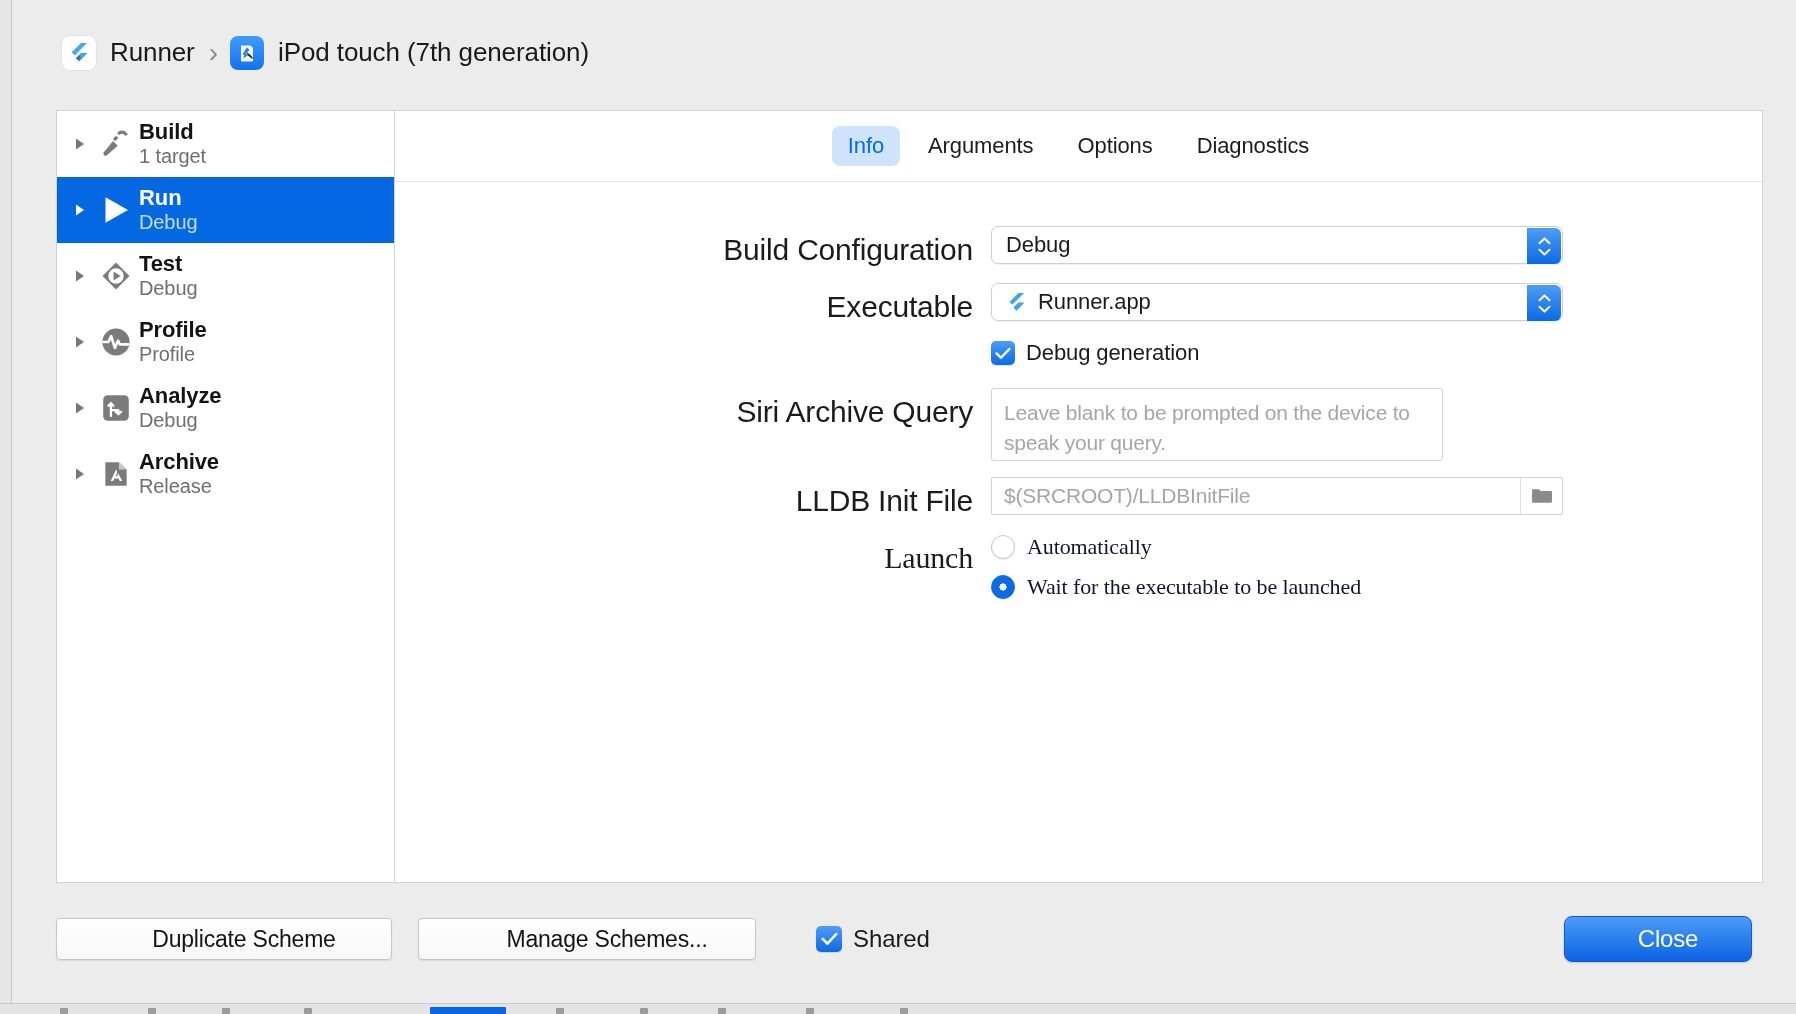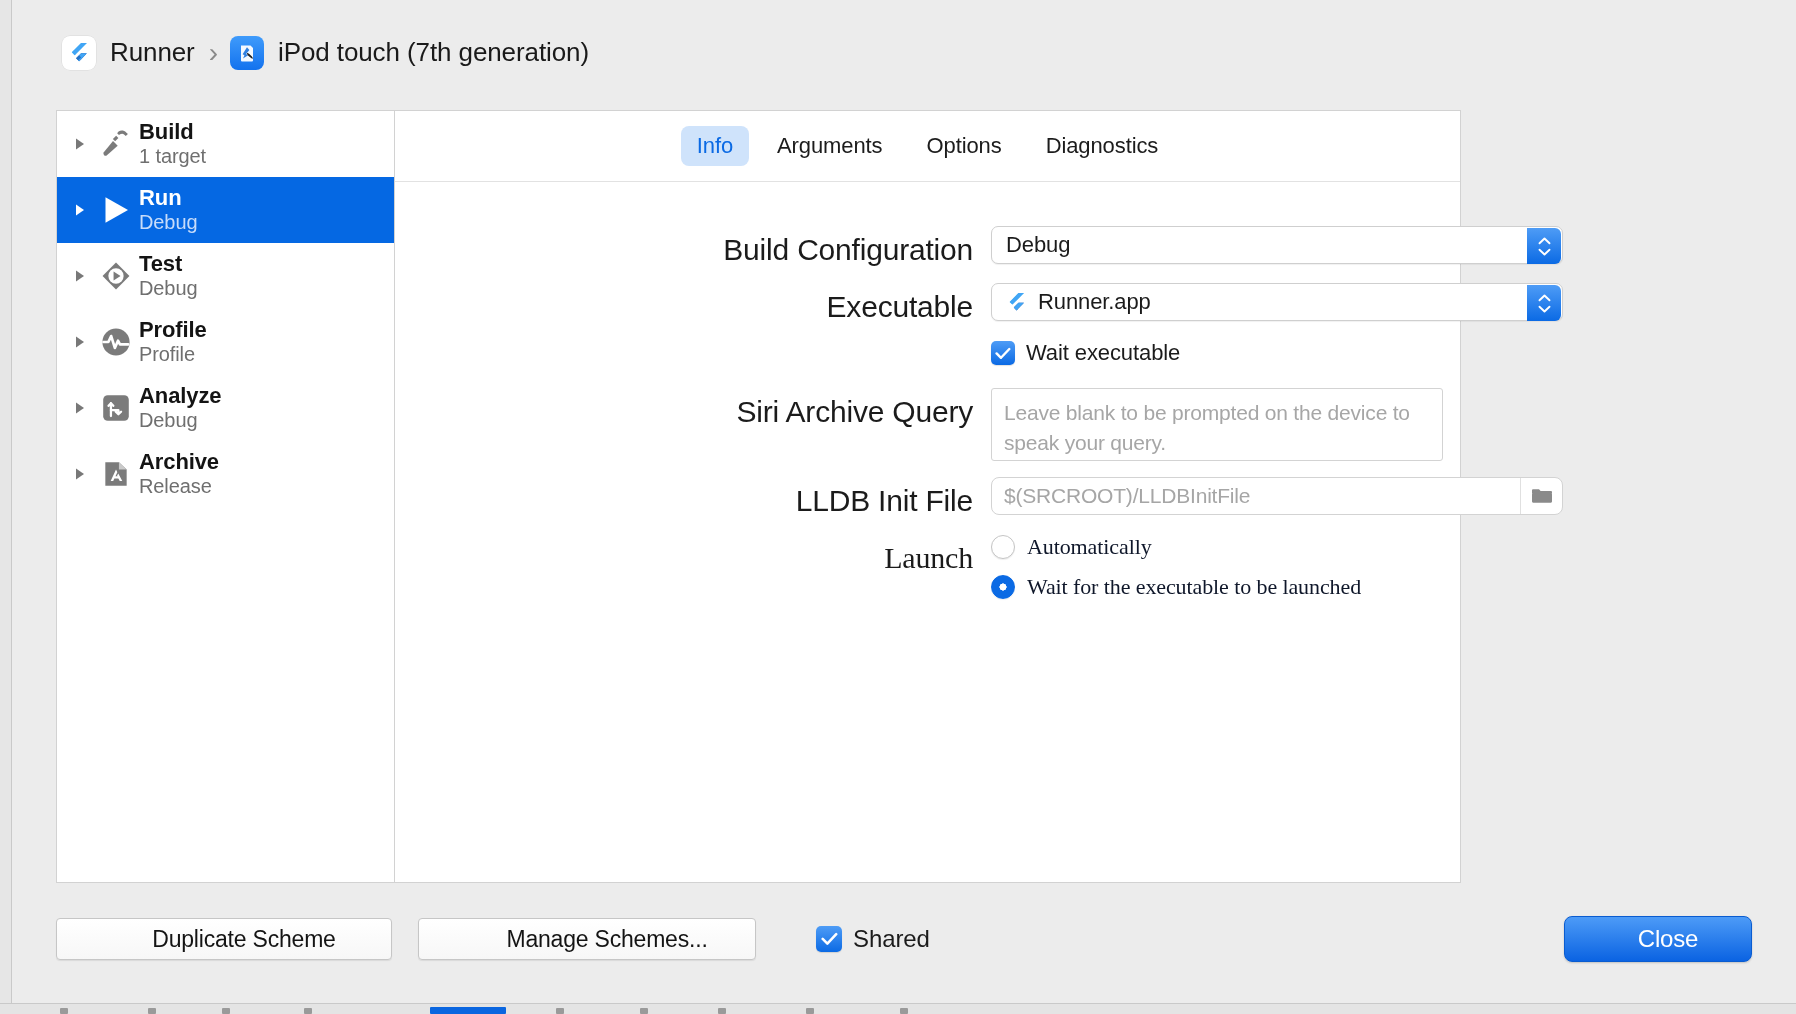--- a/index.html
+++ b/index.html
@@ -108,21 +108,21 @@
     justify-content: center;
     flex: none;
     position: relative;
   }
 
   
   #body-panel {
     position: absolute;
     left: 44px;
     top: 110px;
-    width: 1405px;
+    width: 1707px;
     height: 773px;
     background: #ffffff;
     border: 1px solid #d2d2d2;
     box-sizing: border-box;
     display: flex;
     justify-content: space-between;
   }
   #sidebar {
     width: 338px;
     flex: none;
@@ -272,21 +272,21 @@
     color: #a6a6a6;
     line-height: 1.42;
     letter-spacing: -0.2px;
     cursor: text;
   }
   .path-field {
     width: 572px;
     height: 38px;
     background: #ffffff;
     border: 1px solid #d3d3d3;
-    border-radius: 8px;
+    border-radius: 2px;
     box-sizing: border-box;
     display: flex;
     align-items: center;
     padding-left: 12px;
     position: relative;
     cursor: text;
   }
   .path-placeholder {
     font-size: 21px;
     color: #a6a6a6;
@@ -614,21 +614,21 @@
 
           <div class="form-row" style="margin-bottom:22px;">
             <div class="form-label"></div>
             <div class="form-field">
               <div class="checkline">
                 <span class="cbox">
                   <svg width="16" height="13" viewBox="0 0 16 13">
                       <path d="M1.6 6.4 6 10.8 14.3 2" fill="none" stroke="#ffffff" stroke-width="2.4" stroke-linecap="round" stroke-linejoin="round"></path>
                     </svg>
                 </span>
-                <span class="checkline-label">Wait executable</span>
+                <span class="checkline-label">Debug generation</span>
               </div>
             </div>
           </div>
 
           <div class="form-row">
             <div class="form-label">Siri Archive Query</div>
             <div class="form-field">
               <div class="textarea-field">Leave blank to be prompted on the device to speak your query.</div>
             </div>
           </div>

